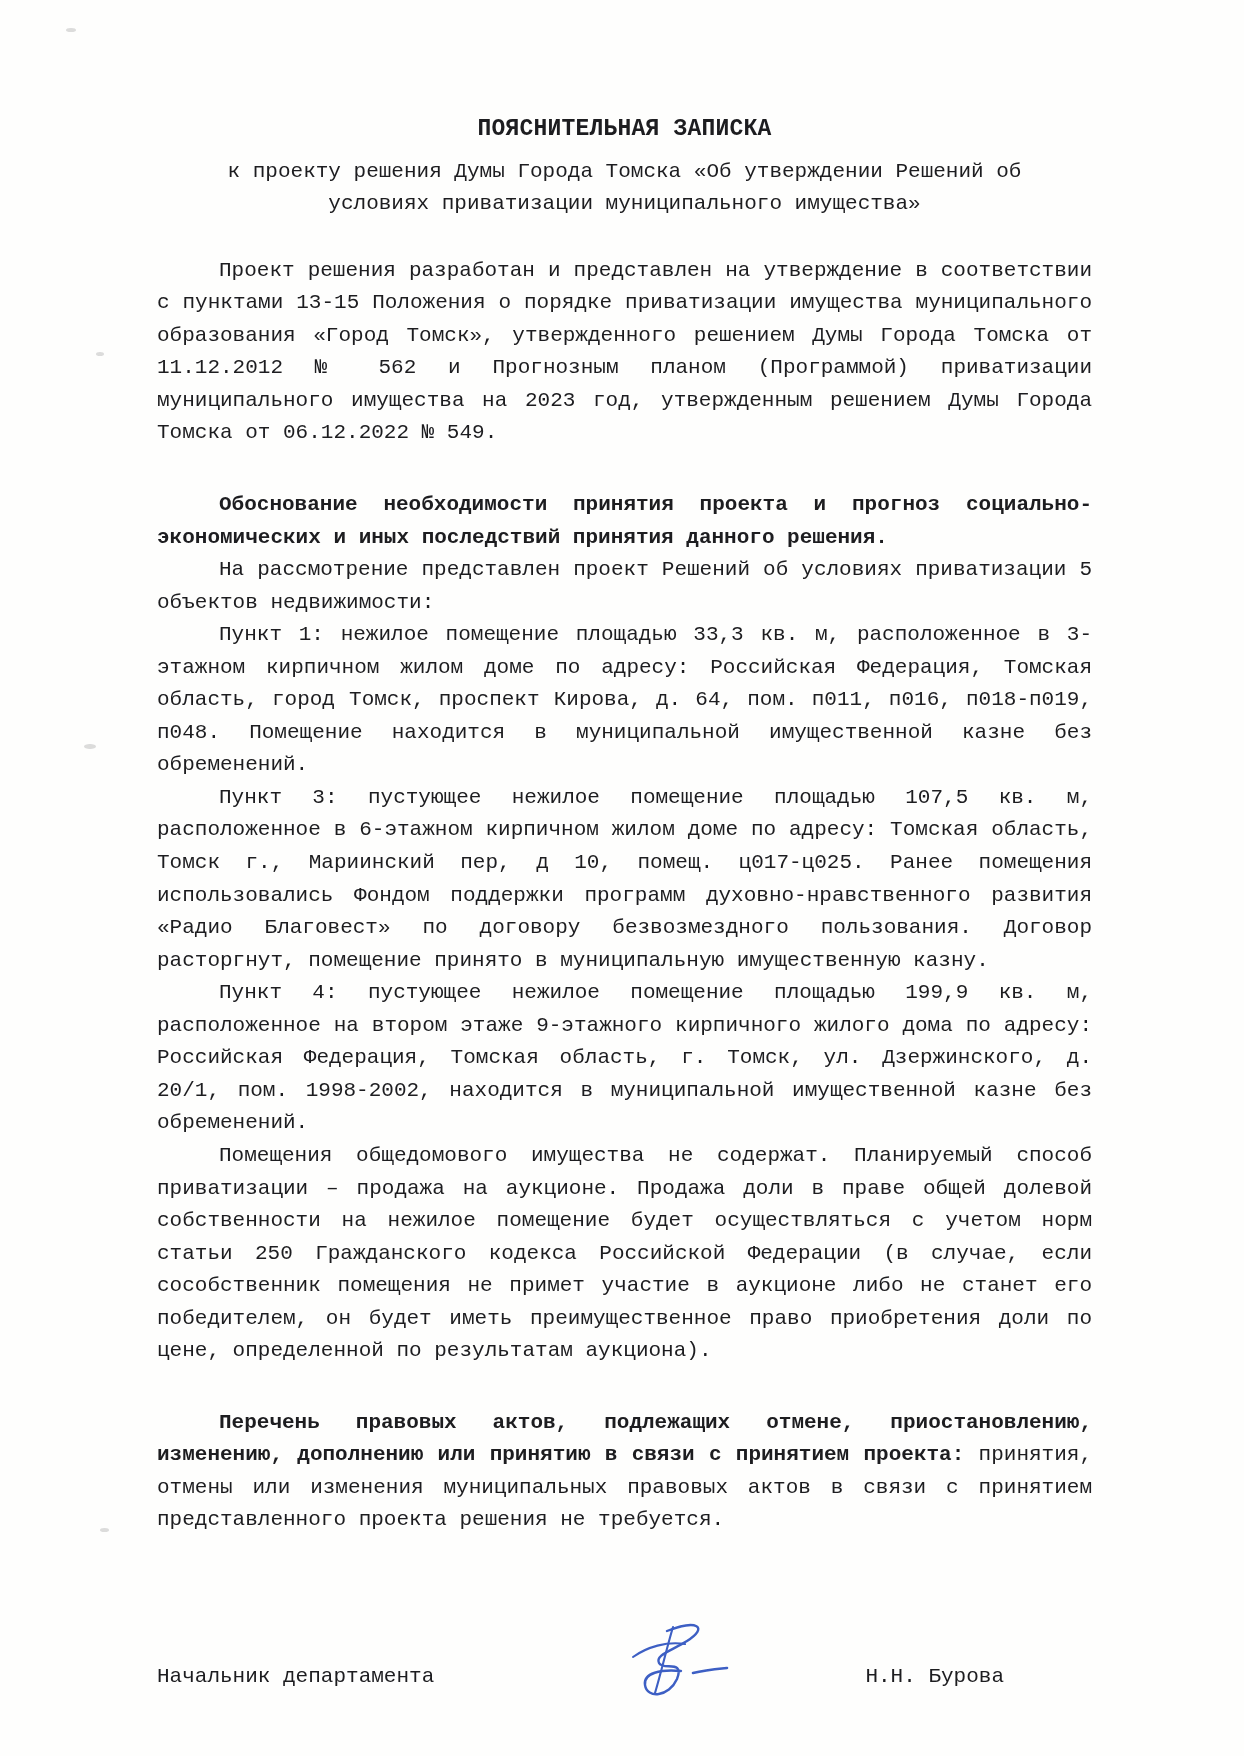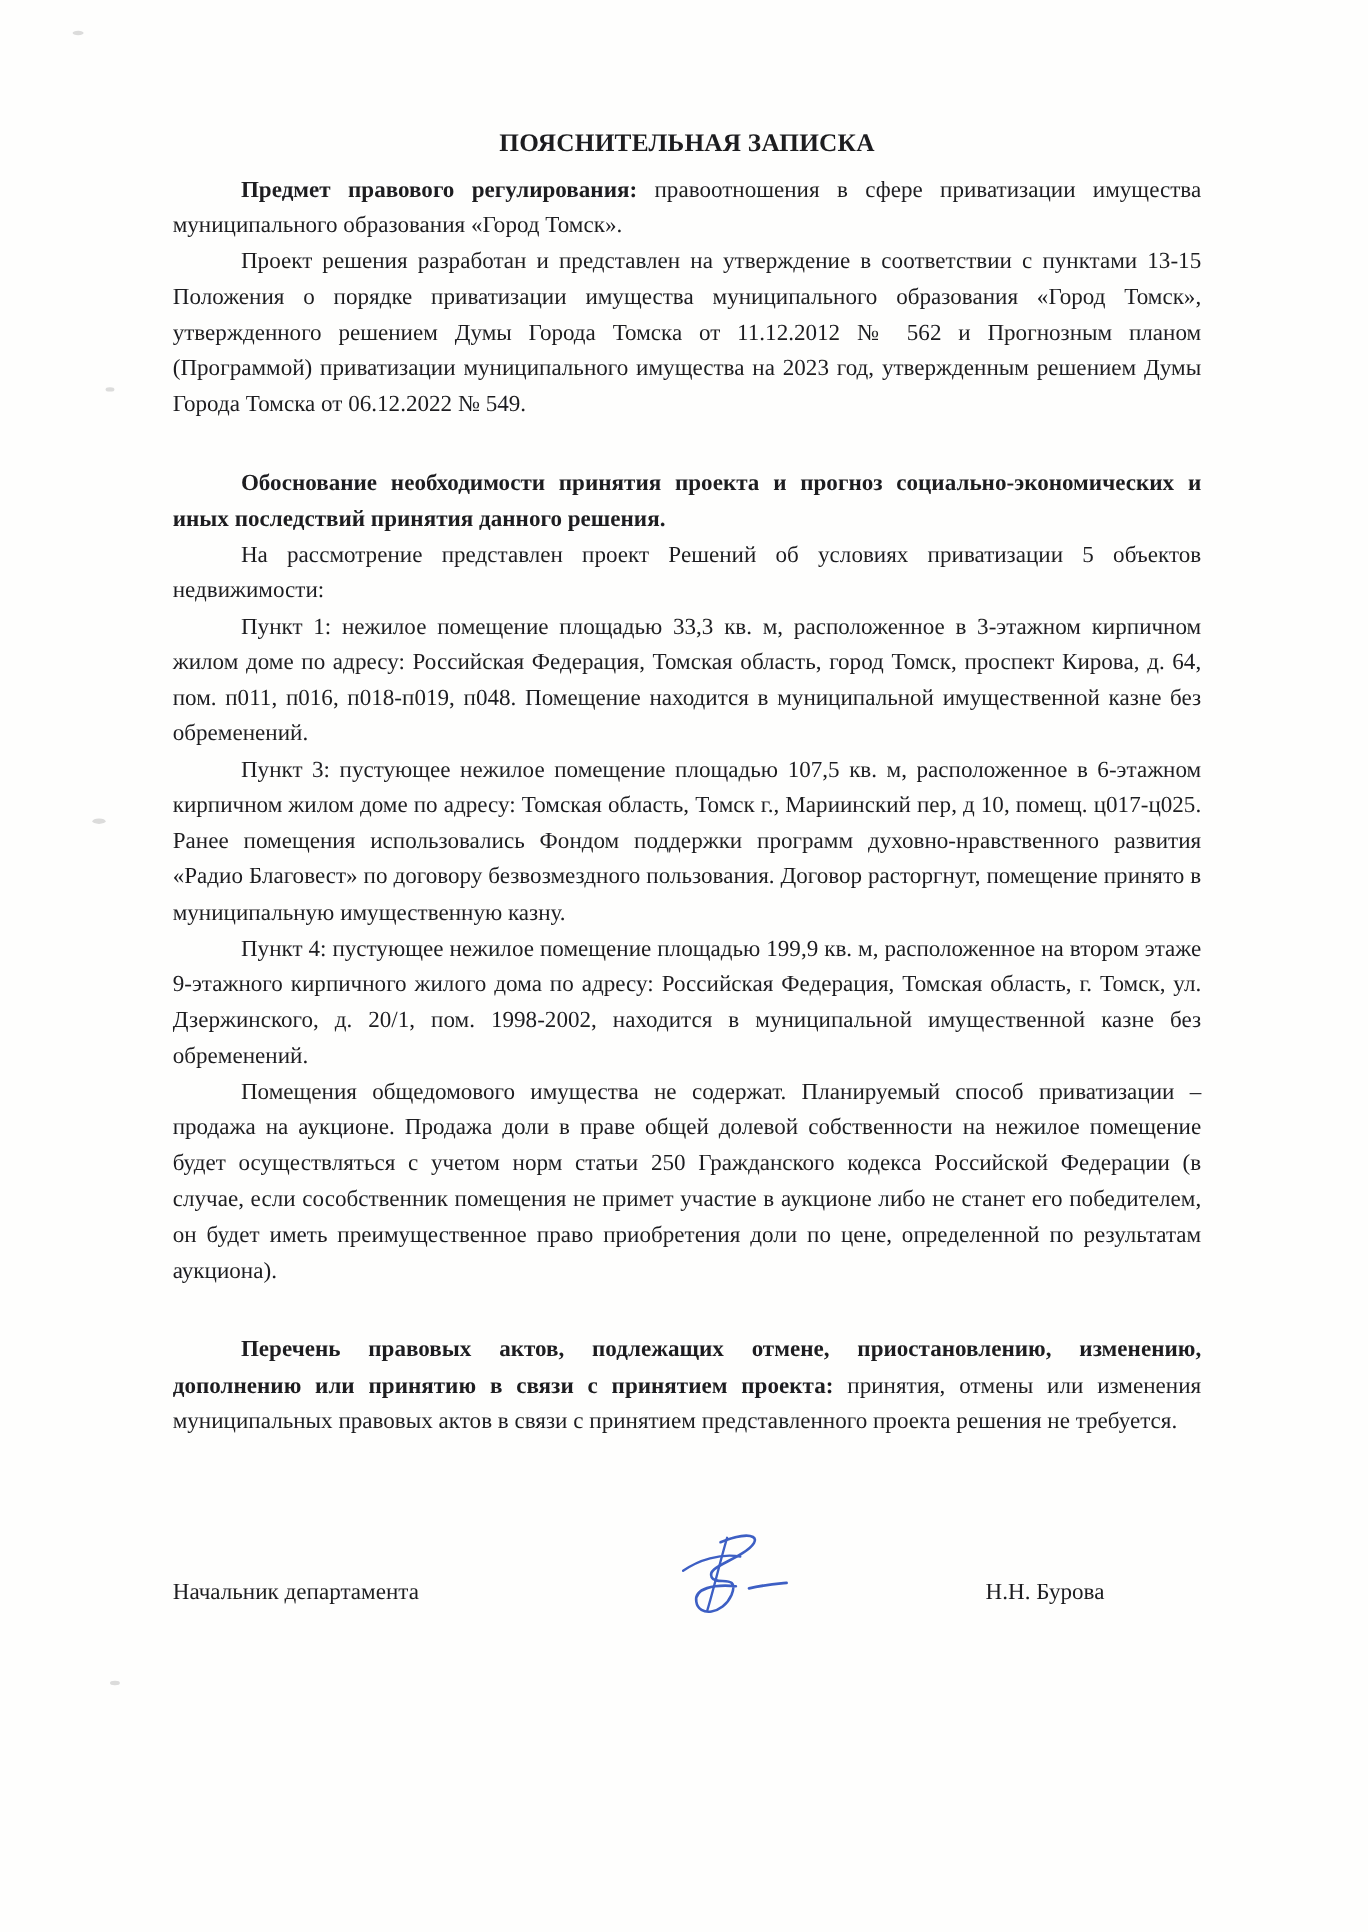--- a/index.html
+++ b/index.html
@@ -6,21 +6,21 @@
     margin: 0;
     padding: 0;
     background: #ffffff;
   }
   .page {
     position: relative;
     width: 1244px;
     height: 1756px;
     background: #fefefd;
     color: #1d1d20;
-    font-family: Liberation Serif, serif;
+    font-family: Liberation Mono, monospace;
     font-size: 21px;
     line-height: 1.55;
     box-sizing: border-box;
     padding: 112px 152px 60px 157px;
     overflow: hidden;
   }
   .scan-speck {
     position: absolute;
     background: #b9b9b9;
     border-radius: 50%;
@@ -71,23 +71,23 @@
 
 <div class="page">
 
   <span class="scan-speck" style="left:66px;top:28px;width:10px;height:4px;"></span>
   <span class="scan-speck" style="left:96px;top:352px;width:8px;height:4px;"></span>
   <span class="scan-speck" style="left:84px;top:744px;width:12px;height:5px;"></span>
   <span class="scan-speck" style="left:100px;top:1528px;width:9px;height:4px;"></span>
 
   <h1 class="title">ПОЯСНИТЕЛЬНАЯ ЗАПИСКА</h1>
 
+  <div class="subtitle">к проекту решения Думы Города Томска «Об утверждении Решений об условиях приватизации муниципального имущества»</div>
 
   <div class="body-paras" id="paragraphs">
-      <p class="para"><b>Предмет правового регулирования: </b>правоотношения в сфере приватизации имущества муниципального образования «Город Томск».</p>
       <p class="para">Проект решения разработан и представлен на утверждение в соответствии с пунктами 13-15 Положения о порядке приватизации имущества муниципального образования «Город Томск», утвержденного решением Думы Города Томска от 11.12.2012 № 562 и Прогнозным планом (Программой) приватизации муниципального имущества на 2023 год, утвержденным решением Думы Города Томска от 06.12.2022 № 549.</p>
       <p class="para gap bold">Обоснование необходимости принятия проекта и прогноз социально-экономических и иных последствий принятия данного решения.</p>
       <p class="para">На рассмотрение представлен проект Решений об условиях приватизации 5 объектов недвижимости:</p>
       <p class="para">Пункт 1: нежилое помещение площадью 33,3 кв. м, расположенное в 3-этажном кирпичном жилом доме по адресу: Российская Федерация, Томская область, город Томск, проспект Кирова, д. 64, пом. п011, п016, п018-п019, п048. Помещение находится в муниципальной имущественной казне без обременений.</p>
       <p class="para">Пункт 3: пустующее нежилое помещение площадью 107,5 кв. м, расположенное в 6-этажном кирпичном жилом доме по адресу: Томская область, Томск г., Мариинский пер, д 10, помещ. ц017-ц025. Ранее помещения использовались Фондом поддержки программ духовно-нравственного развития «Радио Благовест» по договору безвозмездного пользования. Договор расторгнут, помещение принято в муниципальную имущественную казну.</p>
       <p class="para">Пункт 4: пустующее нежилое помещение площадью 199,9 кв. м, расположенное на втором этаже 9-этажного кирпичного жилого дома по адресу: Российская Федерация, Томская область, г. Томск, ул. Дзержинского, д. 20/1, пом. 1998-2002, находится в муниципальной имущественной казне без обременений.</p>
       <p class="para">Помещения общедомового имущества не содержат. Планируемый способ приватизации – продажа на аукционе. Продажа доли в праве общей долевой собственности на нежилое помещение будет осуществляться с учетом норм статьи 250 Гражданского кодекса Российской Федерации (в случае, если сособственник помещения не примет участие в аукционе либо не станет его победителем, он будет иметь преимущественное право приобретения доли по цене, определенной по результатам аукциона).</p>
       <p class="para gap"><b>Перечень правовых актов, подлежащих отмене, приостановлению, изменению, дополнению или принятию в связи с принятием проекта: </b>принятия, отмены или изменения муниципальных правовых актов в связи с принятием представленного проекта решения не требуется.</p>
     </div>
 

